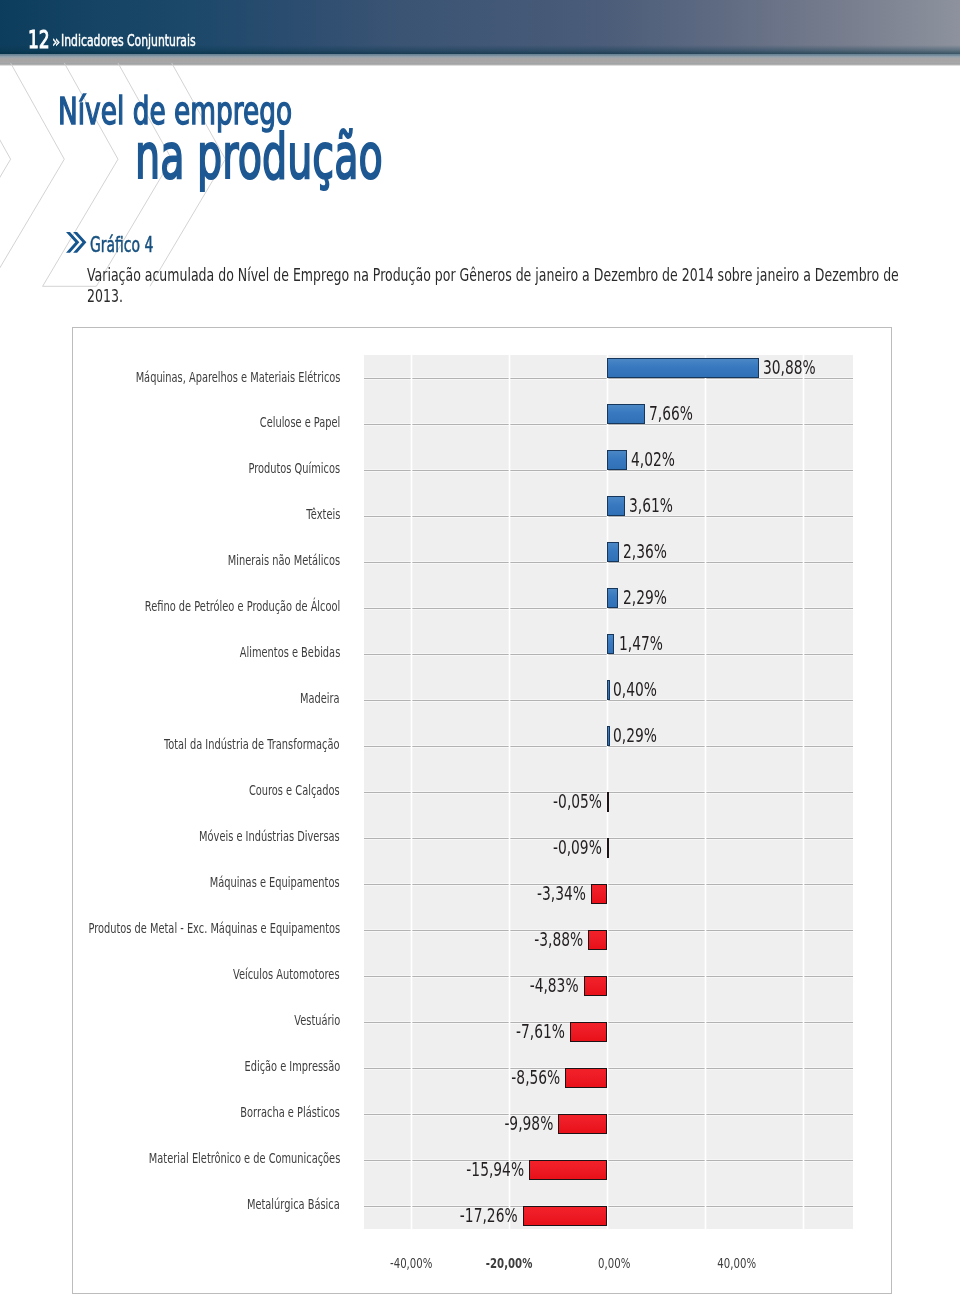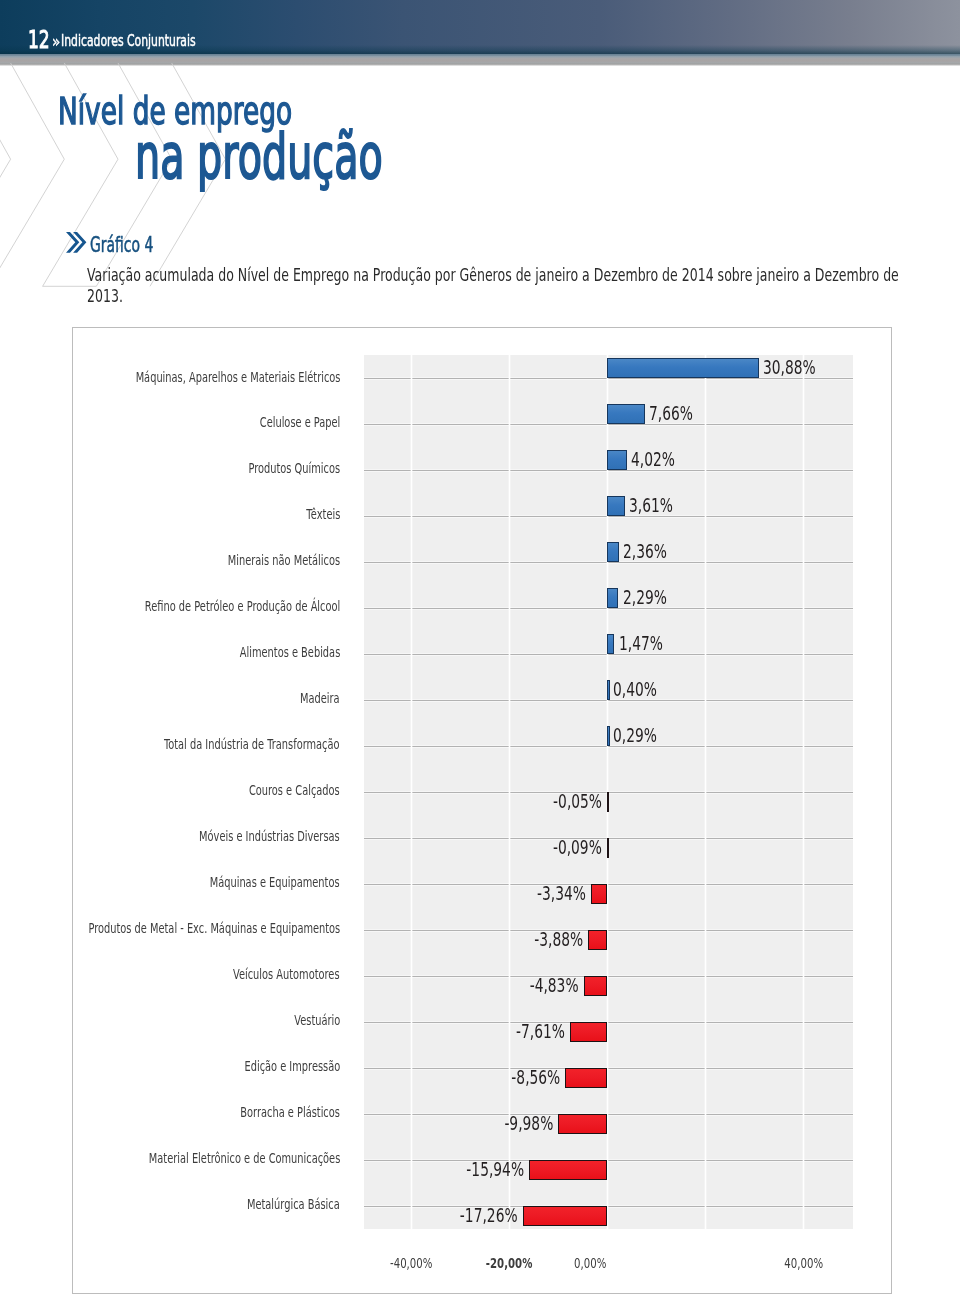--- a/index.html
+++ b/index.html
@@ -173,17 +173,17 @@
       <div class="bar neg" style="left: 558.29px; width: 48.963px; top: 1113.74px; height: 20px;"></div>
       <div class="vlab neg" style="top: 1112.54px; left: 0px; width: 553.29px; text-align: right;">-9,98%</div>
       <div class="cat" style="top: 1151.33px;">Material Eletrônico e de Comunicações</div>
       <div class="bar neg" style="left: 529.049px; width: 78.2035px; top: 1159.73px; height: 20px;"></div>
       <div class="vlab neg" style="top: 1158.53px; left: 0px; width: 524.049px; text-align: right;">-15,94%</div>
       <div class="cat" style="top: 1197.32px;">Metalúrgica Básica</div>
       <div class="bar neg" style="left: 522.573px; width: 84.6795px; top: 1205.72px; height: 20px;"></div>
       <div class="vlab neg" style="top: 1204.52px; left: 0px; width: 517.573px; text-align: right;">-17,26%</div>
       <div class="xlab" style="left: 351.008px; width: 120px; top: 1256.3px; text-align: center;"><span>-40,00%</span></div>
       <div class="xlab" style="left: 449.13px; width: 120px; top: 1256.3px; text-align: center; font-weight: bold;"><span>-20,00%</span></div>
-      <div class="xlab" style="left: 530px; width: 120px; top: 1256.3px; text-align: center;"><span>0,00%</span></div>
+      <div class="xlab" style="left: 554px; width: 120px; top: 1256.3px; text-align: center;"><span>0,00%</span></div>
       <div class="xlab" style="left: 645.375px; width: 120px; top: 1301px; text-align: center;"><span>20,00%</span></div>
-      <div class="xlab" style="left: 744px; width: 120px; top: 1256.3px; text-align: center;"><span>40,00%</span></div>
+      <div class="xlab" style="left: 710px; width: 120px; top: 1256.3px; "><span>40,00%</span></div>
     </div>
 </div>
 
 </body></html>

